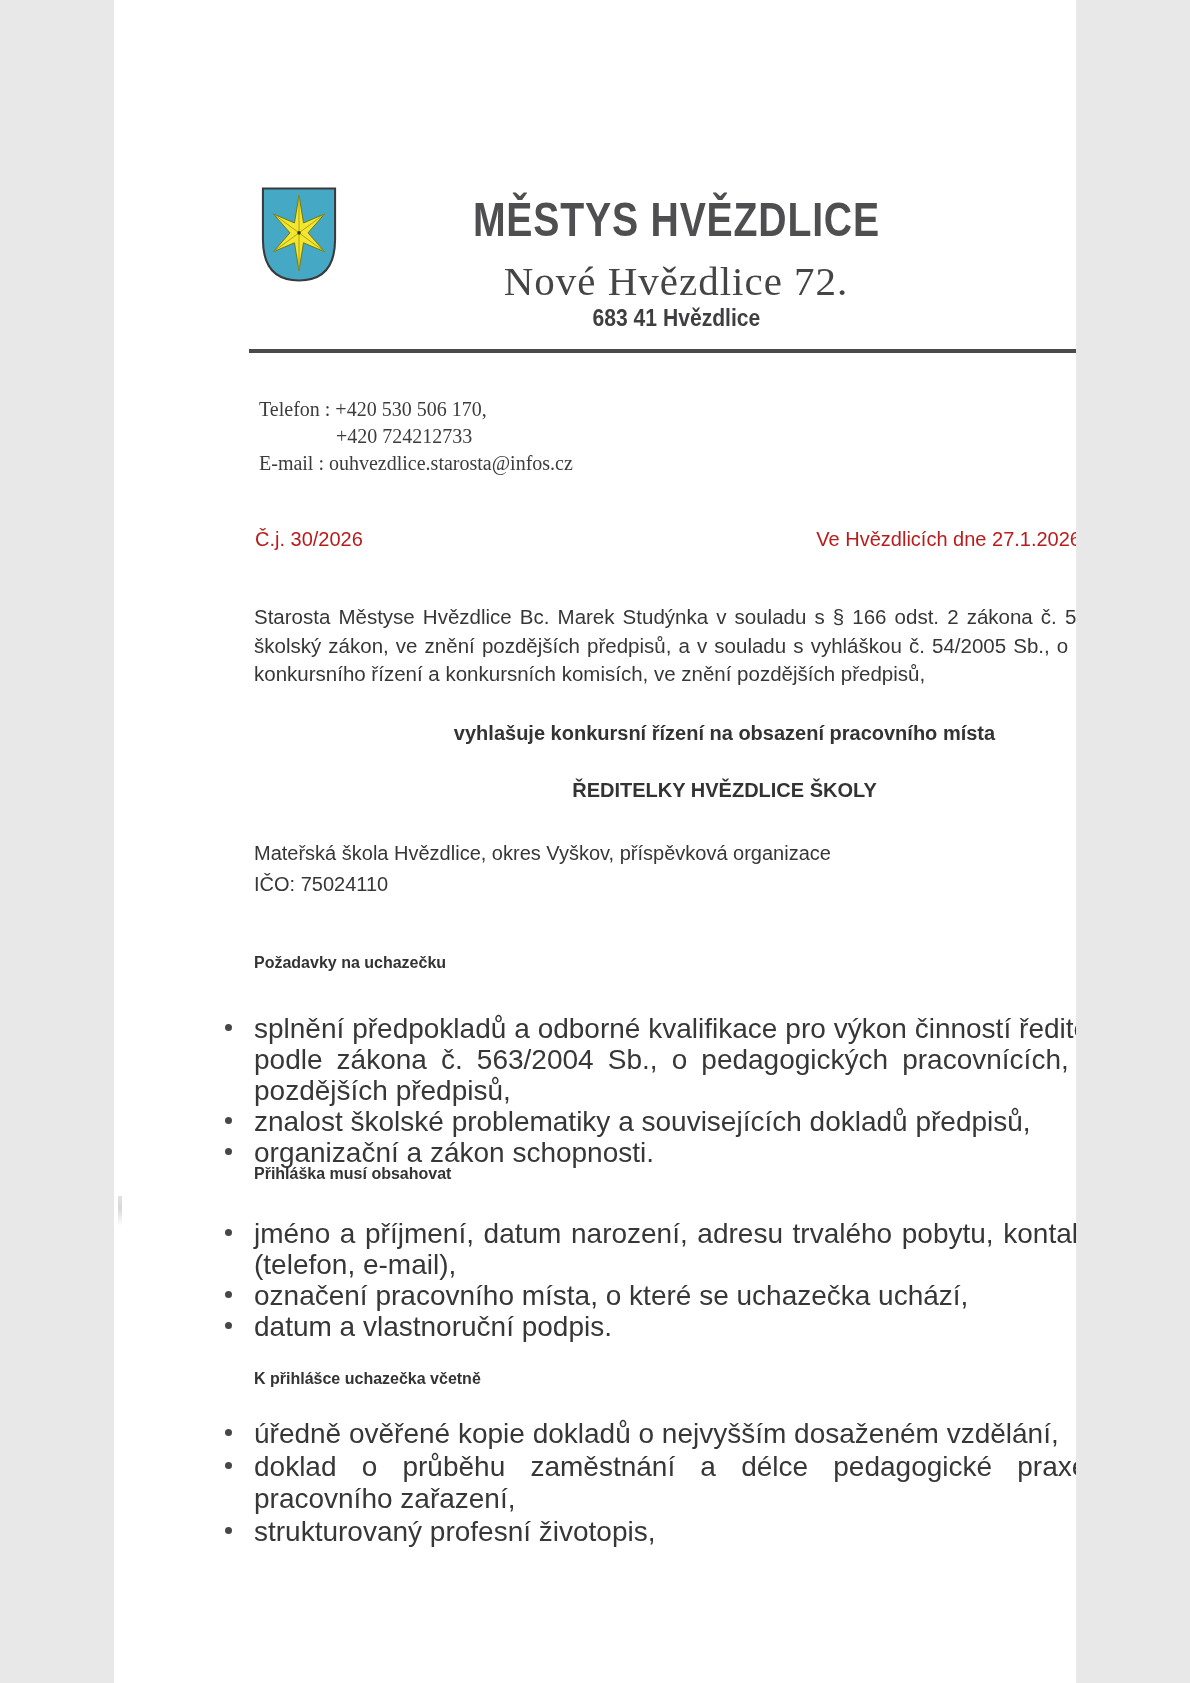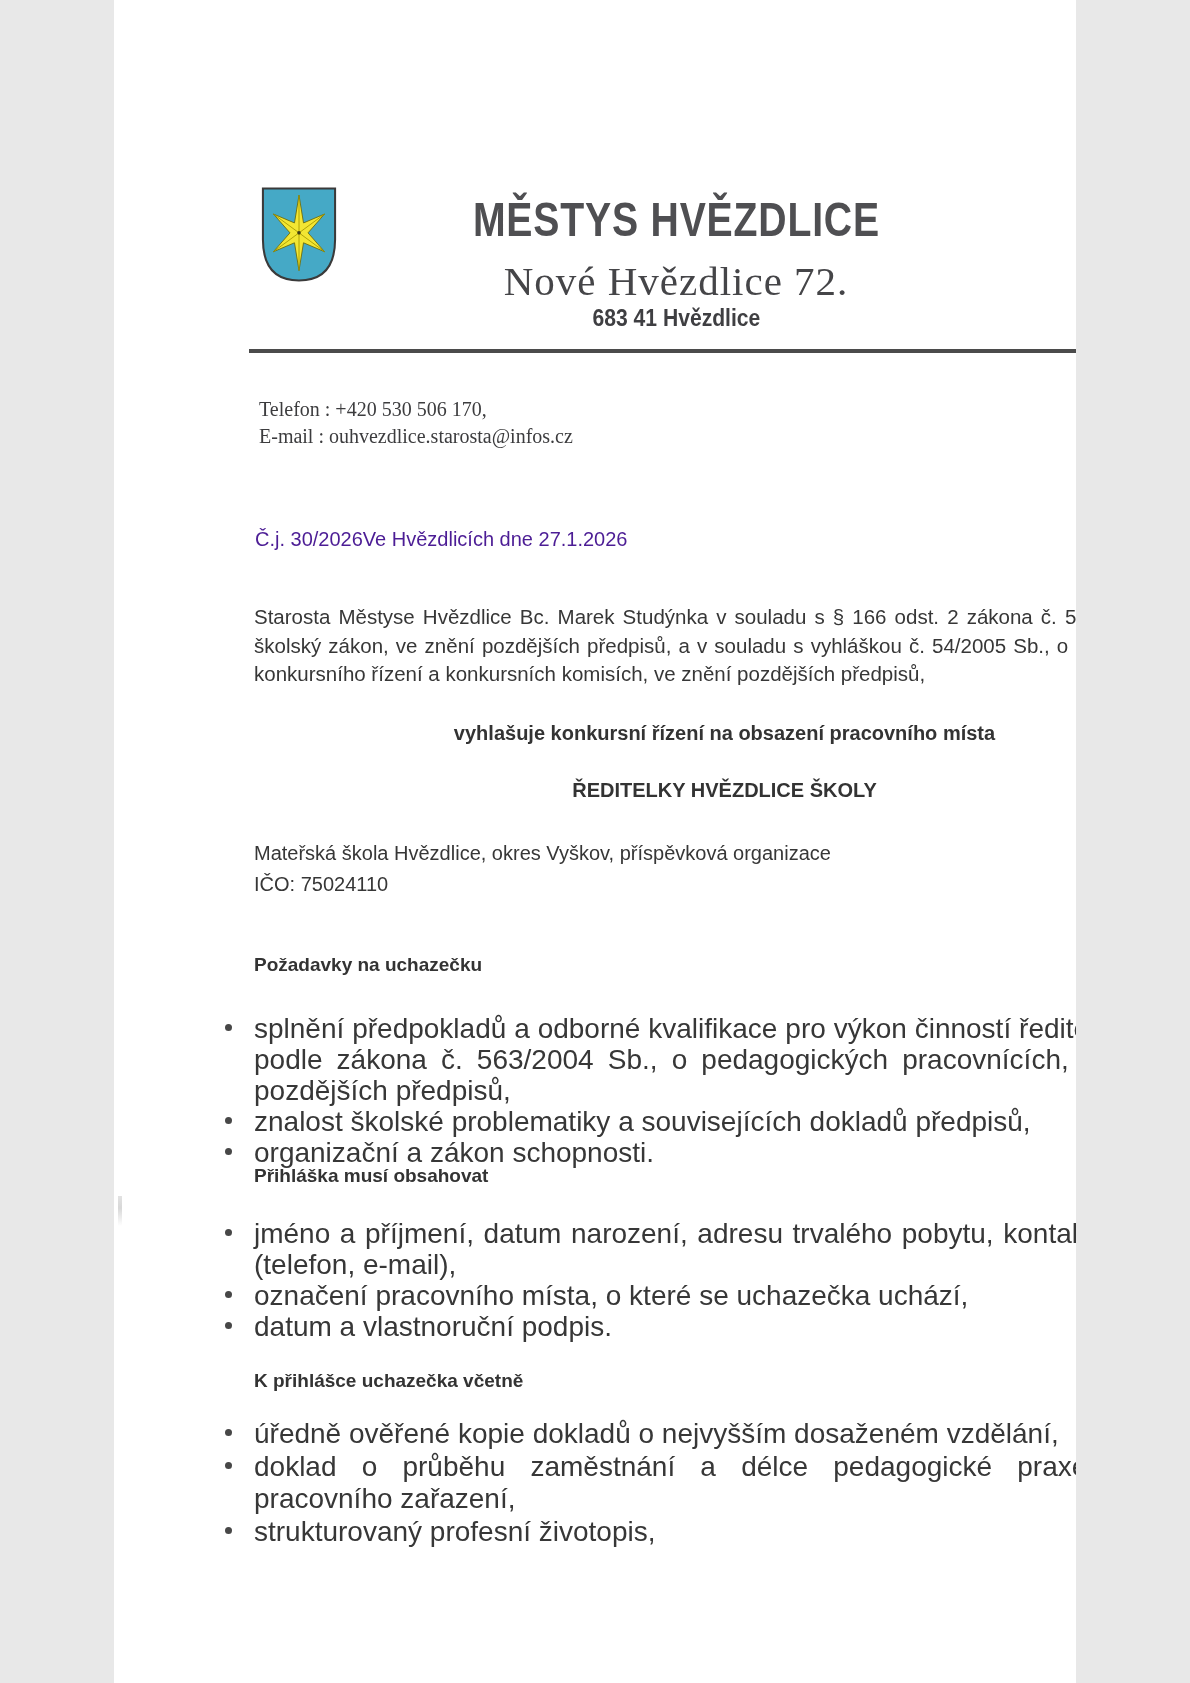--- a/index.html
+++ b/index.html
@@ -39,40 +39,40 @@
   .contact {
     position:absolute; top:396px; left:145px;
     font-family:"Liberation Serif", serif;
     font-size:20px; line-height:27px; color:#3c3c3e;
   }
   .contact .indent { padding-left:77px; }
 
   
   .refrow {
     position:absolute; top:528px; left:141px; width:826px;
-    display:flex; 
-    font-size:20px; color:#4c1d95;
+    display:flex; justify-content:space-between;
+    font-size:20px; color:#b91c1c;
   }
 
   
   .intro {
     position:absolute; top:603px; left:140px; width:941px; margin:0;
     text-align:justify; font-size:20.5px; line-height:28.5px;
   }
   .announce {
     position:absolute; top:722px; left:140px; width:941px;
     text-align:center; font-weight:700; font-size:20px; color:#333333;
   }
   .postitle {
     position:absolute; top:779px; left:140px; width:941px;
     text-align:center; font-weight:700; font-size:20px; color:#333333;
   }
   .org { position:absolute; top:838px; left:140px; font-size:20px; line-height:30.5px; }
 
-  .sec-heading { position:absolute; left:140px; font-weight:700; font-size:19px; color:#333333; margin:0; }
+  .sec-heading { position:absolute; left:140px; font-weight:700; font-size:16px; color:#333333; margin:0; }
   .sec-h1 { top:954px; }
   .sec-h2 { top:1165px; }
   .sec-h3 { top:1370px; }
 
   ul.blist {
     position:absolute; left:140px; width:941px;
     margin:0; padding:0; list-style:none;
     font-size:28px; color:#373737;
   }
   ul.blist li { position:relative; text-align:justify; }
@@ -127,20 +127,21 @@
     </div>
   </header>
 
   <div class="rule"></div>
 
   <div class="contact">
     <div class="contact-line">
       <span>Telefon :</span>
       <span>+420 530 506 170,</span>
     </div>
+    <div class="contact-line indent">+420 724212733</div>
     <div class="contact-line">
       <span>E-mail :</span>
       <span>ouhvezdlice.starosta@infos.cz</span>
     </div>
   </div>
 
   <div class="refrow">
     <span>Č.j. 30/2026</span>
     <span>Ve Hvězdlicích dne 27.1.2026</span>
   </div>

